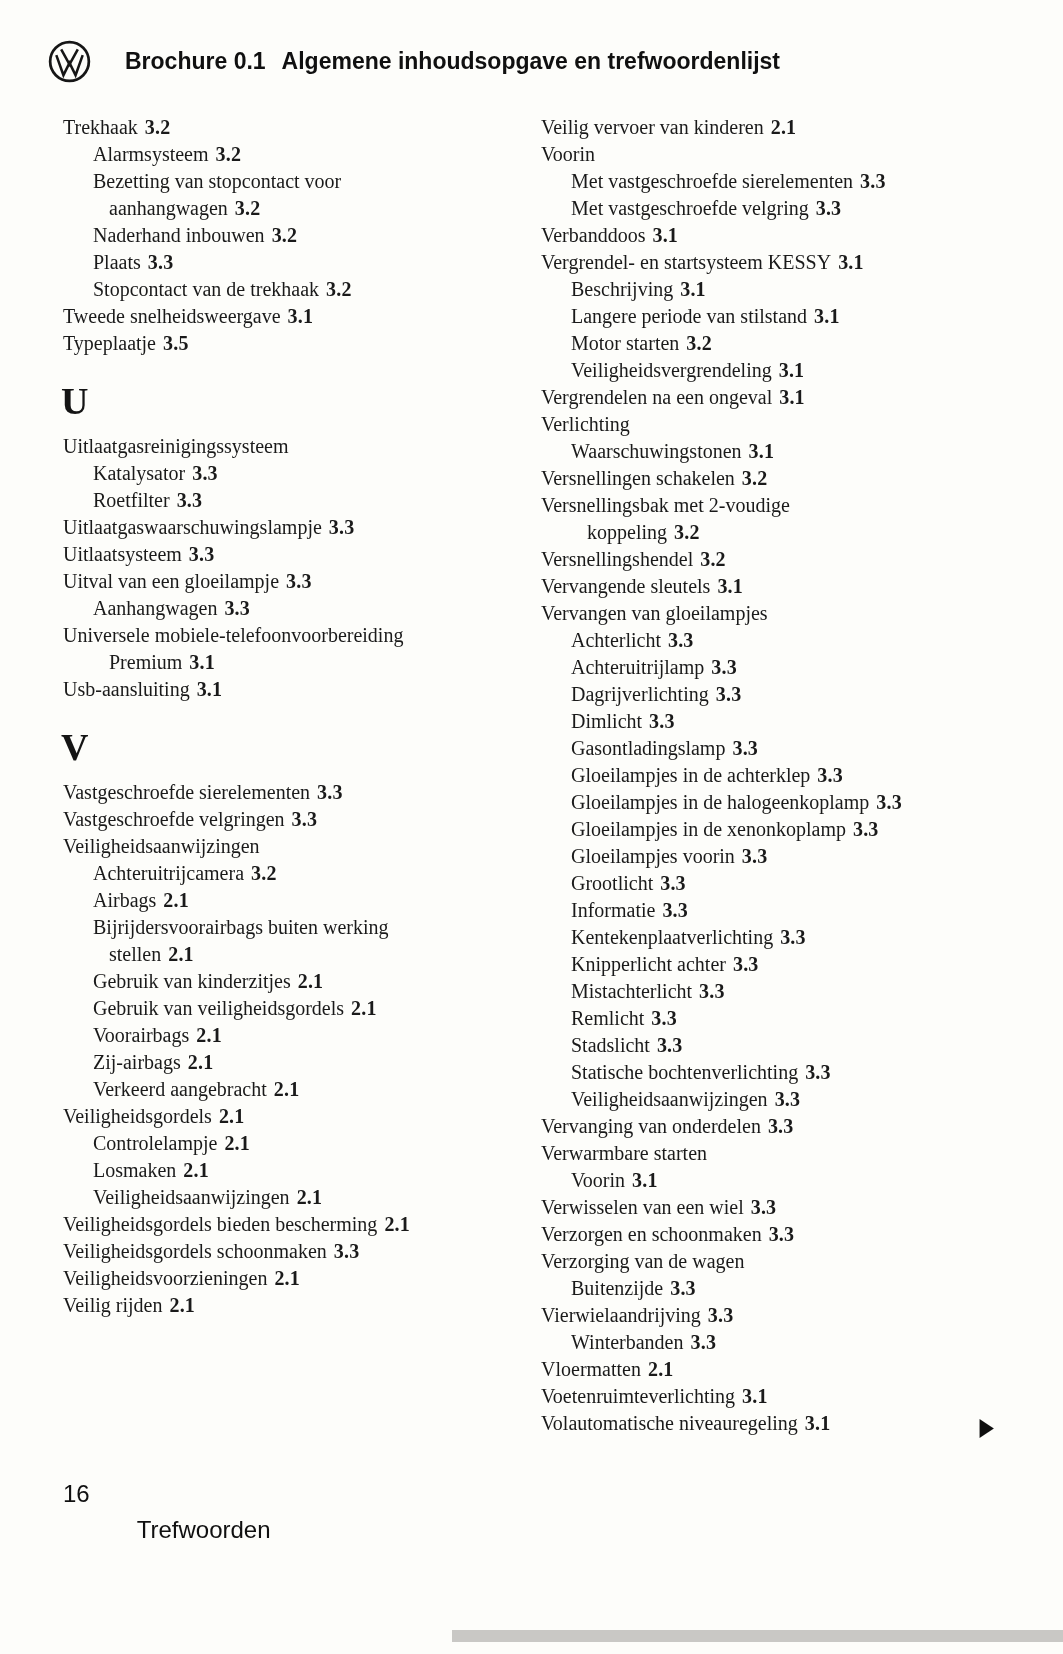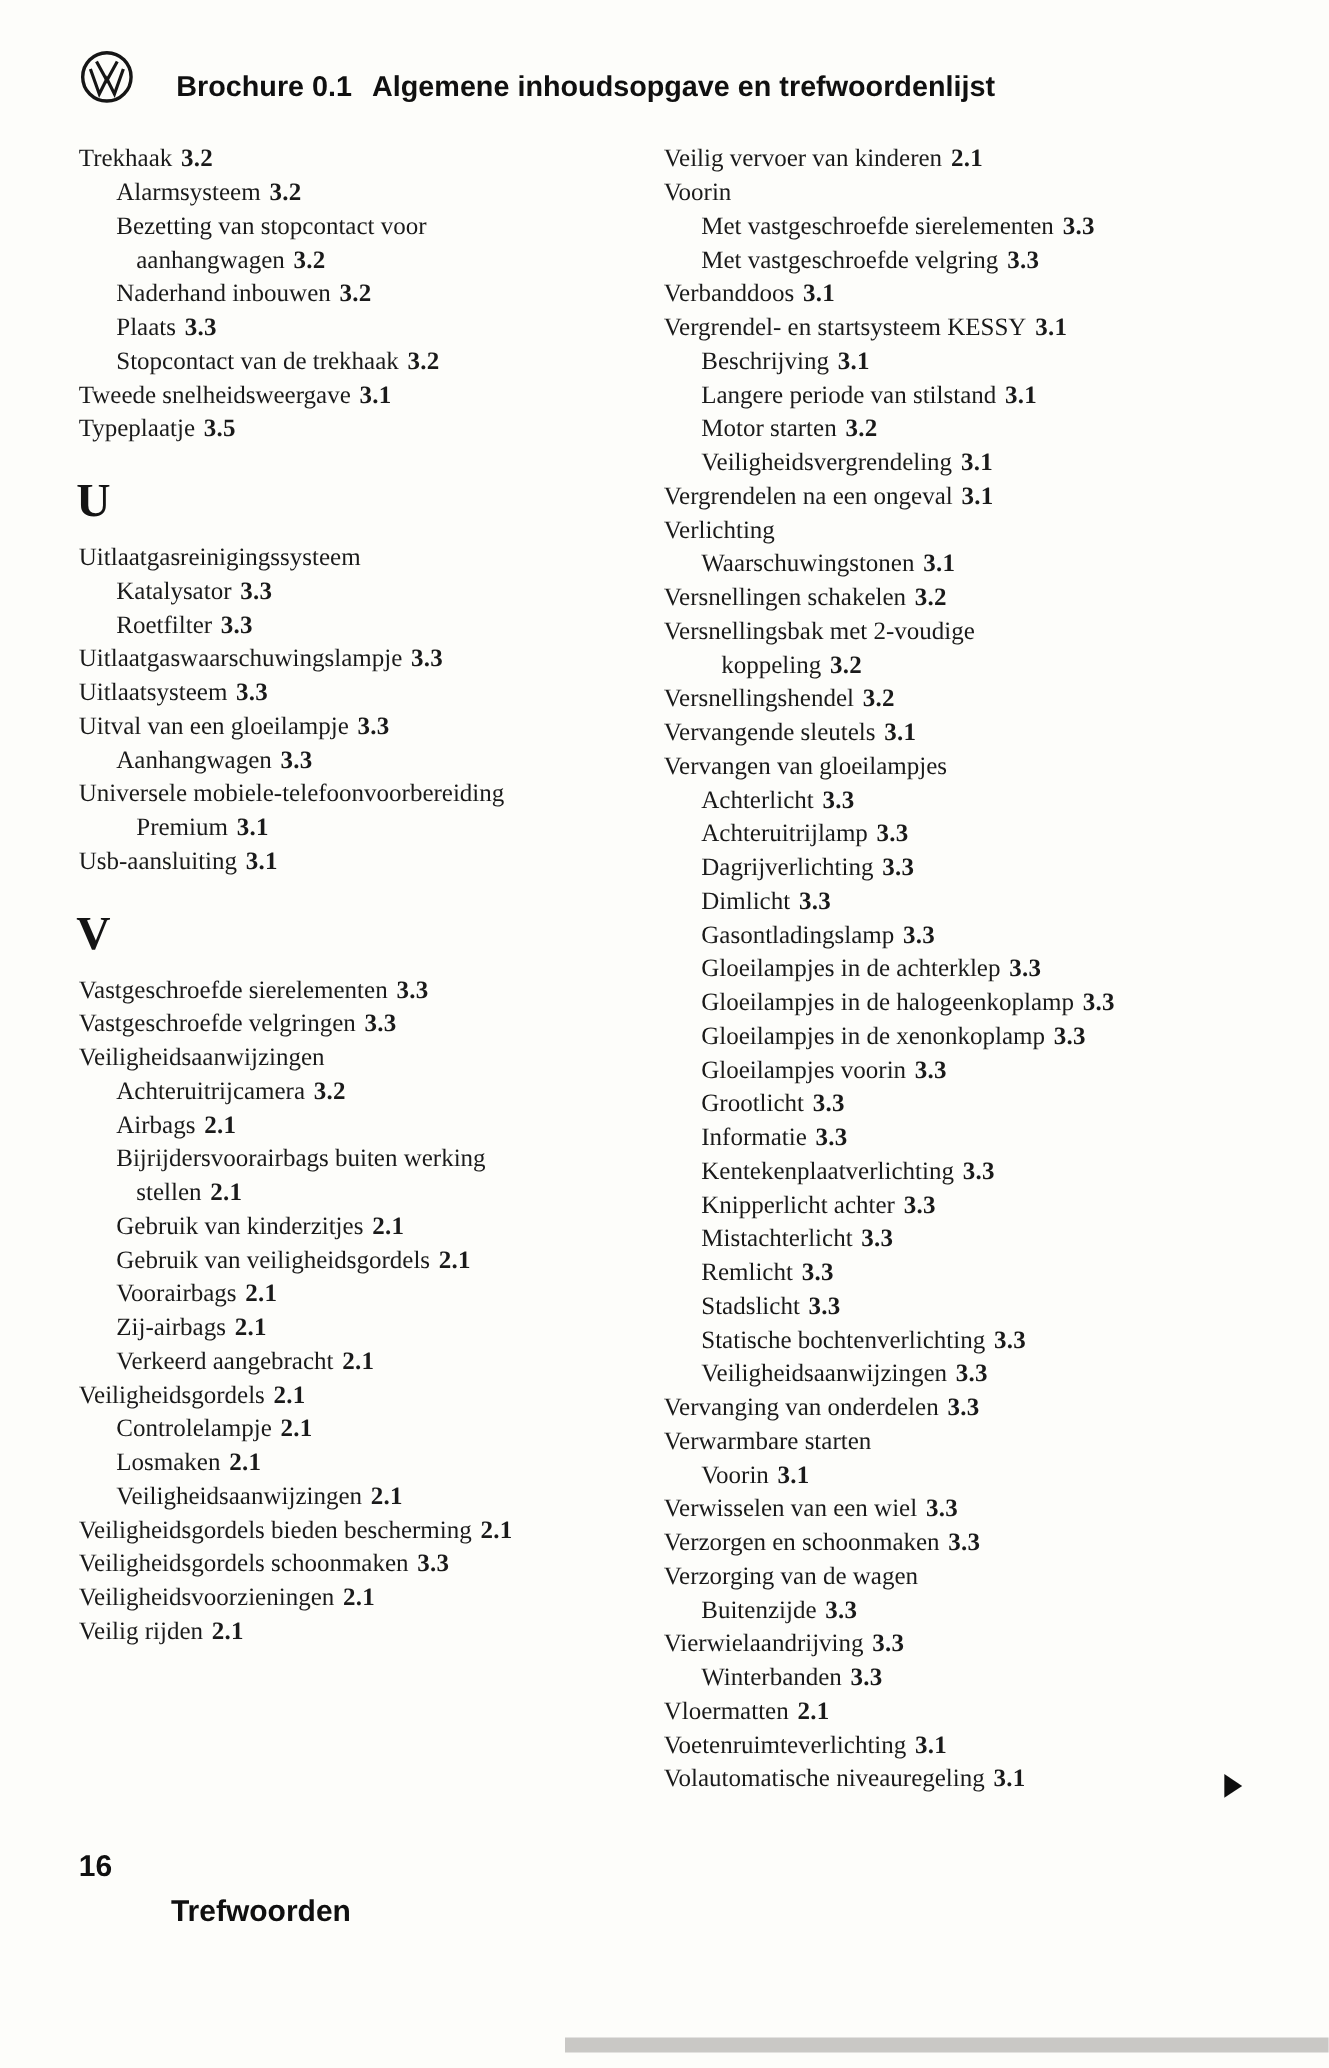--- a/index.html
+++ b/index.html
@@ -2,40 +2,40 @@
 <html><head>
 <meta charset="utf-8">
 <style>
   * { box-sizing: border-box; }
   html, body { margin: 0; padding: 0; }
   body {
     width: 1063px; height: 1654px; position: relative; overflow: hidden;
     background: #fdfdfa; color: #1a1a1a;
     font-family: "Liberation Serif", serif;
   }
-  .page-header { display: flex; align-items: flex-end; padding: 40px 0 0 64px; }
+  .page-header { display: flex; align-items: center; padding: 40px 0 0 48px; }
   .logo-wrap { width: 43px; height: 43px; flex: 0 0 auto; }
   .header-text {
     margin-left: 34px; font-family: "Liberation Sans", sans-serif;
     font-weight: 700; font-size: 23px; color: #101010; white-space: nowrap;
   }
   .doc-code { margin-right: 16px; }
-  .columns { display: flex; margin: 31px 0 0 63px; }
+  .columns { display: flex; margin: 31px 0 0 63px; gap: 10px; }
   .index-column { width: 447px; }
   .index-column + .index-column { margin-left: 21px; }
   .entry { font-size: 20px; line-height: 27px; padding-left: 46px; text-indent: -46px; }
   .entry.level-1 { text-indent: -16px; }
   .page-num { font-weight: 700; margin-left: 7px; letter-spacing: 0.2px; }
   .section-heading {
     font-size: 38px; line-height: 40px; font-weight: 700;
     margin: 24px 0 12px -2px; color: #141414;
   }
   .page-footer {
     position: absolute; left: 63px; top: 1480px; display: flex;
-    font-family: "Liberation Sans", sans-serif; font-weight: 700;
+    font-family: "Liberation Sans", sans-serif; font-weight: 400;
     font-size: 24px; color: #101010;
   }
   .footer-label { margin-left: 47px; margin-top: 36px; }
   .continuation-marker {
     position: absolute; left: 977px; top: 1412px;
     font-family: "DejaVu Sans", sans-serif; font-size: 25px; color: #0e0e0e;
     transform: scaleX(0.75);
   }
   .bottom-bar {
     position: absolute; left: 452px; right: 0; top: 1630px; height: 12px;

